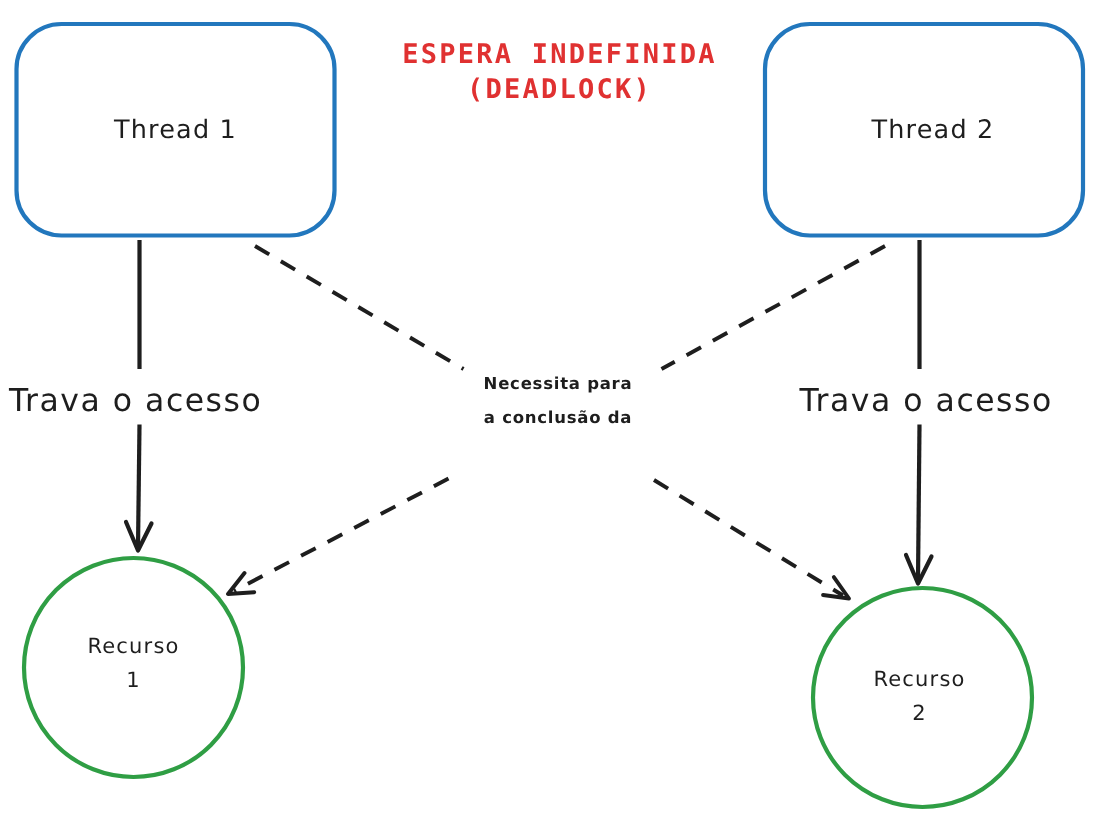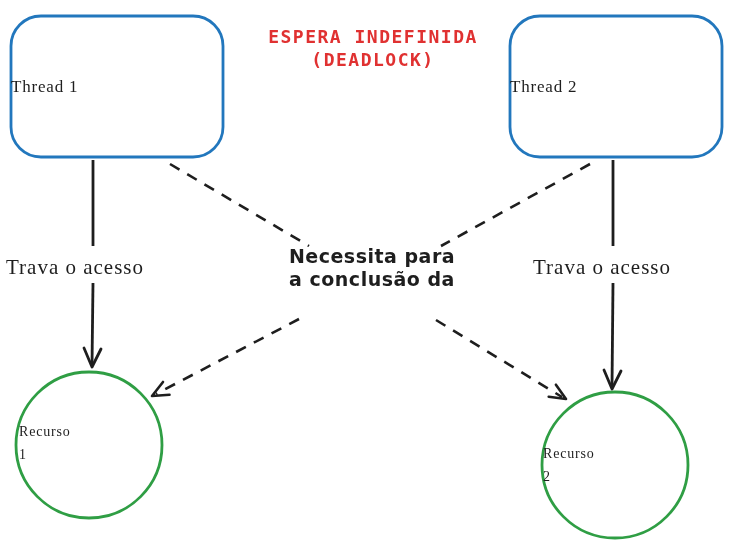--- a/index.html
+++ b/index.html
@@ -9,45 +9,45 @@
     width: 733px;
     height: 551px;
     background: #ffffff;
     overflow: hidden;
     font-family: "DejaVu Sans", "Liberation Sans", sans-serif;
     color: #1e1e1e;
   }
   .canvas svg { position: absolute; left: 0; top: 0; }
   .lbl {
     position: absolute;
+    text-align: center;
     color: #1e1e1e;
     letter-spacing: 0.8px;
     white-space: nowrap;
-    font-family: Liberation Serif, serif;
   }
   .title {
     position: absolute;
     left: 238px; top: 8px; width: 270px;
     text-align: center;
     color: #e03131;
     font-weight: bold;
     font-size: 18px;
     line-height: 23px;
     letter-spacing: 1.5px;
     font-family: "DejaVu Sans Mono", "Liberation Mono", monospace;
     margin-top: 17px;
   }
   .node-label { font-size: 17px; }
   .edge-label { font-size: 21px; letter-spacing: 1px; }
   .need-label {
     position: absolute;
     left: 287px; top: 245px; width: 170px;
     text-align: center;
     font-weight: bold;
-    font-size: 19px;
+    font-size: 11px;
     line-height: 22.5px;
     letter-spacing: 0.5px;
   }
   .two-line { line-height: 23px; font-size: 14px; }
 </style>
 </head>
 <body>
 
 <div class="canvas">
 

